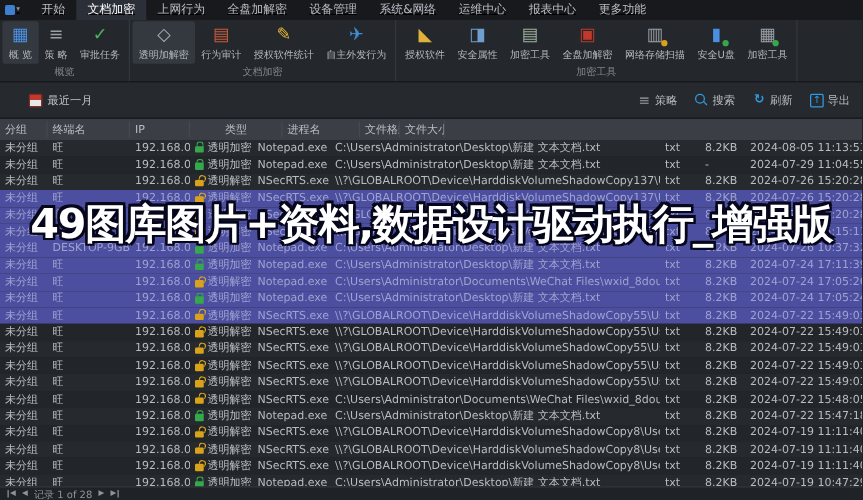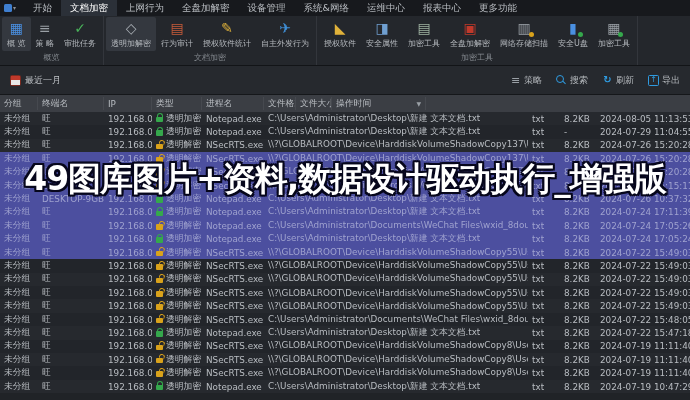--- a/index.html
+++ b/index.html
@@ -6,21 +6,21 @@
   body{
     width:690px;height:400px;overflow:hidden;position:relative;
     background:#1d2024;
     font-family:"DejaVu Sans","Liberation Sans",sans-serif;
     -webkit-font-smoothing:antialiased;
     user-select:none;
   }
   .app{position:absolute;inset:0;display:flex;flex-direction:column;}
 
   
-  .menubar{height:16px;background:#17191d;display:flex;align-items:center;gap:2px;padding:0 4px;flex:none;}
+  .menubar{height:16px;background:#17191d;display:flex;align-items:center;gap:2px;padding:0 4px;flex:none;text-decoration:underline;}
   .app-logo{display:flex;align-items:center;gap:1px;margin-right:6px;cursor:pointer;}
   .app-logo .logo-sq{width:8px;height:8px;background:#3f7fd0;border-radius:1.5px;display:inline-block;}
   .app-logo .caret{color:#8a8f96;font-size:6px;line-height:1;}
   .menu-item{color:#b9bdc2;font-size:9.5px;line-height:16px;padding:0 9px;cursor:pointer;white-space:nowrap;}
   .menu-item.active{background:#2b3038;color:#ffffff;}
 
   
   .ribbon{height:49px;background:#24272c;display:flex;align-items:stretch;flex:none;border-bottom:1px solid #121417;}
   .rgroup{display:flex;flex-direction:column;border-right:1px solid #33363c;padding:1px 2px 0 2px;}
   .rbuttons{display:flex;flex:1;}
@@ -43,21 +43,21 @@
   .i-fulldisk-crypt-icon{color:#c0392b;}
   .i-network-storage-icon{color:#9aa0a6;}
   .i-secure-usb-icon{color:#4a90e2;}
   .i-crypt-toolbox-icon{color:#9aa0a6;}
   .badge-dot::after{content:"";position:absolute;right:-1px;bottom:-1px;width:5px;height:5px;border-radius:50%;}
   .badge-green::after{background:#35a84c;}
   .badge-yellow::after{background:#d9a21b;}
 
   
   .filterbar{height:28px;background:#26292e;display:flex;align-items:center;justify-content:space-between;padding:0 10px;flex:none;border-bottom:1px solid #15171a;}
-  .date-filter{display:flex;align-items:center;gap:4px;color:#c0c4c8;font-size:9px;cursor:pointer;}
+  .date-filter{display:flex;align-items:center;gap:4px;color:#c0c4c8;font-size:9px;cursor:pointer;margin-left:13px;}
   .cal-icon{width:9px;height:9px;border-radius:1.5px;background:linear-gradient(#c0392b 0 45%,#e8e8e8 45% 100%);display:inline-block;border:1px solid #7e2b20;}
   .filter-actions{display:flex;align-items:center;gap:14px;}
   .fact{display:flex;align-items:center;gap:3px;color:#b8bcc0;font-size:9px;cursor:pointer;}
   .fic{width:11px;height:11px;display:flex;align-items:center;justify-content:center;font-size:10px;line-height:1;}
   .fic.sliders-icon{color:#9aa0a6;font-size:11px;}
   .fic.search-icon{position:relative;}
   .fic.search-icon::before{content:"";width:6px;height:6px;border:1.4px solid #2f9be0;border-radius:50%;position:absolute;left:0;top:0;}
   .fic.search-icon::after{content:"";width:4px;height:1.4px;background:#2f9be0;position:absolute;left:6px;top:7.5px;transform:rotate(45deg);}
   .fic.refresh-icon{color:#2f9be0;font-weight:bold;}
   .fic.export-icon{border:1.2px solid #2f9be0;border-radius:1.5px;color:#2f9be0;font-size:8px;width:9px;height:9px;}
@@ -213,25 +213,24 @@
           <span>导出</span>
         </div>
       </div>
   </div>
 
   <div class="table">
     <div class="thead" id="thead">
         <div class="th" style="width: 38px;">分组</div>
         <div class="th" style="width: 66px;">终端名</div>
         <div class="th" style="width: 48px;">IP</div>
-        <div class="th" style="width: 50px;">类型</div>
+        <div class="th" style="width: 50px; margin-left: 24px;">类型</div>
         <div class="th" style="width: 62px;">进程名</div>
         <div class="th" style="width: 32px;">文件格式</div>
         <div class="th" style="width: 36px;">文件大小</div>
-        <div class="th" style="width: 94px;">操作时间<span class="sort-caret">▼</span></div>
       </div>
     <div class="tbody" id="tbody">
         <div class="tr odd">
           <div class="td" style="width: 38px;">未分组</div>
           <div class="td" style="width: 66px;">旺</div>
           <div class="td" style="width: 48px;">192.168.0.8</div>
           <div class="td" style="width: 50px;">
             <span class="lock enc"></span>
             <span>透明加密</span>
           </div>
@@ -517,18 +516,25 @@
           </div>
           <div class="td" style="width: 62px;">Notepad.exe</div>
           <div class="td" style="width: 264px;">C:\Users\Administrator\Desktop\新建 文本文档.txt</div>
           <div class="td" style="width: 32px;">txt</div>
           <div class="td" style="width: 36px;">8.2KB</div>
           <div class="td" style="width: 94px;">2024-07-19 10:47:29</div>
         </div>
       </div>
   </div>
 
+  <div class="statusbar">
+    <span class="pgbtn endcap">◀</span>
+    <span class="pgbtn">◀</span>
+    <span>记录 1 of 28</span>
+    <span class="pgbtn">▶</span>
+    <span class="pgbtn endcap-r">▶</span>
+  </div>
 
   <div class="watermark">
     <div class="wm-line1">49图库图片+资料,数据设计驱动执行_增强版</div>
   </div>
 
 </div>
 
 </body></html>

